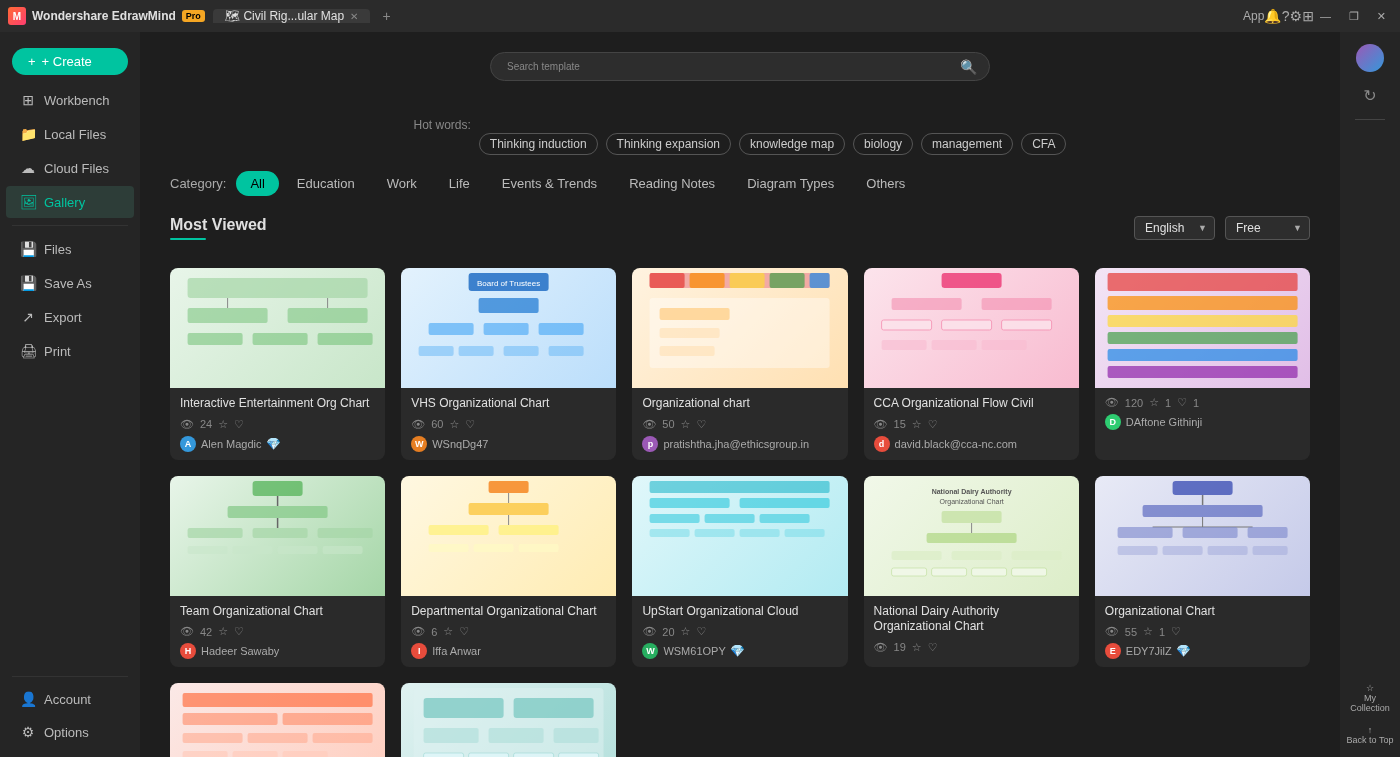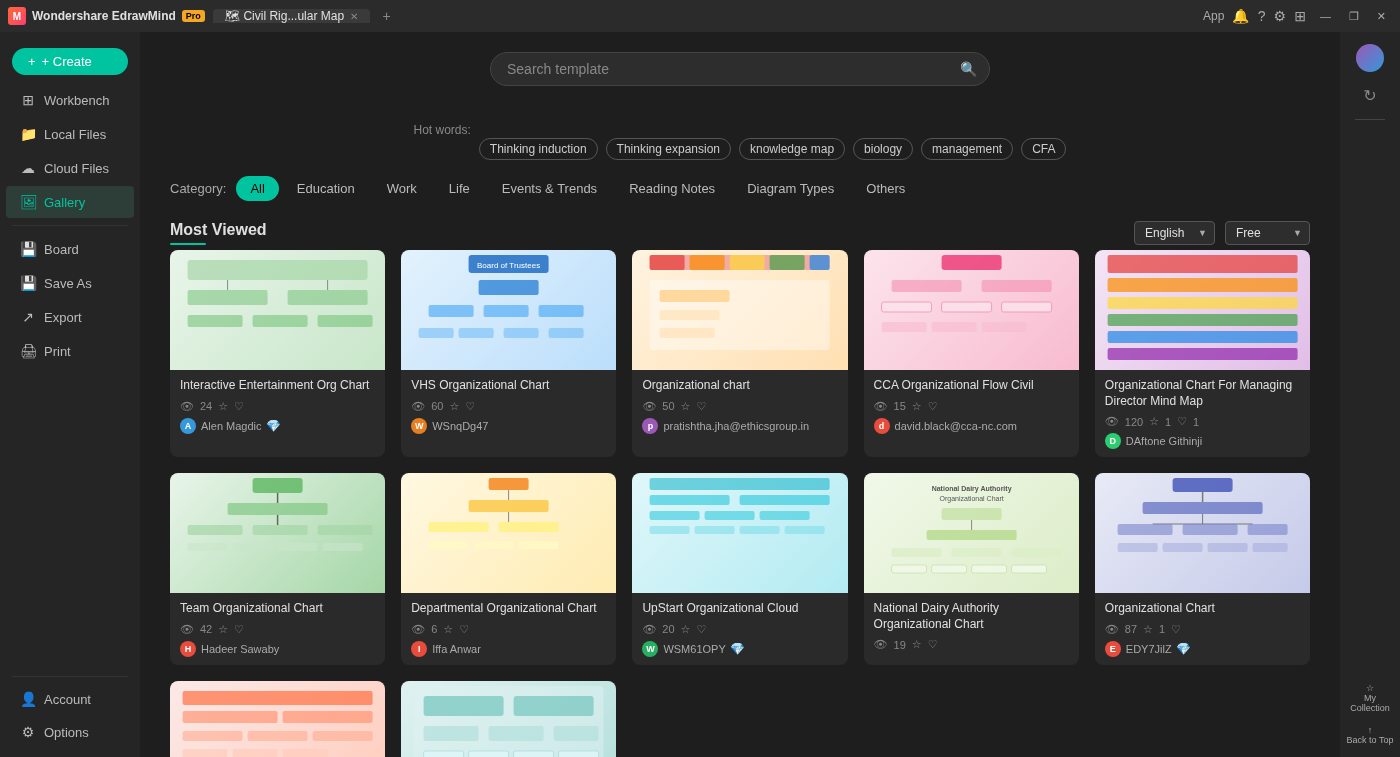--- a/index.html
+++ b/index.html
@@ -6,21 +6,21 @@
     body { background: #1e1e1e; color: #e0e0e0; font-family: 'Segoe UI', sans-serif; font-size: 13px; overflow: hidden; height: 757px; width: 1400px; display: flex; flex-direction: column; }
 
     
     .titlebar { background: #2b2b2b; height: 32px; display: flex; align-items: center; padding: 0 8px; gap: 8px; flex-shrink: 0; }
     .titlebar-logo { display: flex; align-items: center; gap: 6px; font-size: 12px; font-weight: 600; color: #e0e0e0; }
     .titlebar-logo .logo-icon { width: 18px; height: 18px; background: linear-gradient(135deg, #ff6b35, #ff3d71); border-radius: 3px; display: flex; align-items: center; justify-content: center; font-size: 10px; color: white; font-weight: bold; }
     .pro-badge { background: #f5a623; color: #000; font-size: 9px; font-weight: bold; padding: 1px 4px; border-radius: 3px; }
     .tab { background: #3a3a3a; padding: 0 12px; border-radius: 4px 4px 0 0; font-size: 12px; display: flex; align-items: center; gap: 6px; }
     .tab-close { color: #888; font-size: 10px; cursor: pointer; }
     .tab-add { color: #888; font-size: 14px; margin-left: 4px; cursor: pointer; }
-    .titlebar-controls { margin-left: auto; display: flex; gap: 8px; align-items: center; }
+    .titlebar-controls { margin-left: auto; display: flex; align-items: center; }
     .win-controls { display: flex; align-items: center; gap: 6px; }
     .win-btn { color: #aaa; font-size: 11px; padding: 2px 6px; cursor: pointer; }
 
     
     .app-body { display: flex; flex: 1; overflow: hidden; }
 
     
     .sidebar { width: 140px; background: #252525; display: flex; flex-direction: column; padding: 8px 0; flex-shrink: 0; }
     .sidebar-btn-create { background: #00c4a0; color: white; border: none; border-radius: 20px; padding: 6px 16px; margin: 8px 12px; cursor: pointer; font-size: 13px; display: flex; align-items: center; gap: 6px; font-weight: 500; }
     .sidebar-item { display: flex; align-items: center; gap: 8px; padding: 8px 14px; cursor: pointer; color: #bbb; font-size: 13px; border-radius: 4px; margin: 1px 6px; }
@@ -31,36 +31,36 @@
 
     
     .main-content { flex: 1; overflow-y: auto; padding: 20px 30px; background: #1e1e1e; }
     .main-content::-webkit-scrollbar { width: 6px; }
     .main-content::-webkit-scrollbar-track { background: #1e1e1e; }
     .main-content::-webkit-scrollbar-thumb { background: #444; border-radius: 3px; }
 
     
     .search-bar { display: flex; justify-content: center; margin-bottom: 14px; }
     .search-wrap { position: relative; width: 500px; }
-    .search-input { width: 100%; background: #2d2d2d; border: 1px solid #444; border-radius: 20px; padding: 8px 40px 8px 16px; color: #e0e0e0; font-size: 14px; outline: none; }
+    .search-input { width: 100%; background: #2d2d2d; border: 1px solid #444; border-radius: 20px; padding: 8px 40px 8px 16px; color: #e0e0e0; font-size: 10px; outline: none; }
     .search-input::placeholder { color: #888; }
     .search-icon-btn { position: absolute; right: 12px; top: 50%; transform: translateY(-50%); background: none; border: none; color: #888; cursor: pointer; font-size: 14px; }
 
     
     .hotwords { display: flex; align-items: center; gap: 8px; justify-content: center; margin-bottom: 16px; font-size: 12px; color: #888; flex-wrap: wrap; }
     .hotword-chip { border: 1px solid #555; border-radius: 12px; padding: 3px 10px; color: #ccc; cursor: pointer; font-size: 12px; margin-top: 38px; }
 
     
     .category-bar { display: flex; align-items: center; gap: 4px; margin-bottom: 20px; flex-wrap: wrap; }
     .cat-label { color: #aaa; margin-right: 6px; font-size: 13px; }
     .cat-tab { padding: 5px 14px; border-radius: 16px; cursor: pointer; font-size: 13px; color: #bbb; }
     .cat-tab.active { background: #00c4a0; color: #000000; border-radius: 16px; }
 
     
-    .section-header { display: flex; align-items: center; justify-content: space-between; margin-bottom: 5px; }
+    .section-header { display: flex; align-items: center; justify-content: space-between; margin-bottom: 28px; }
     .section-title { font-size: 16px; font-weight: 600; color: #e0e0e0; }
     .section-title-underline { width: 36px; height: 2px; background: #00c4a0; margin-top: 4px; border-radius: 1px; }
     .section-filters { display: flex; gap: 10px; }
     .filter-select { background: #2d2d2d; border: 1px solid #555; border-radius: 4px; color: #e0e0e0; padding: 4px 24px 4px 10px; font-size: 12px; cursor: pointer; appearance: none; -webkit-appearance: none; position: relative; }
     .filter-wrap { position: relative; display: inline-block; }
     .filter-wrap::after { content: '▼'; position: absolute; right: 8px; top: 50%; transform: translateY(-50%); font-size: 9px; color: #aaa; pointer-events: none; }
 
     
     .card-grid { display: grid; grid-template-columns: repeat(5, 1fr); gap: 16px; }
 
@@ -144,21 +144,21 @@
       <span class="si-icon">☁</span>
       <span>Cloud Files</span>
     </div>
     <div class="sidebar-item active">
       <span class="si-icon">🖼</span>
       <span>Gallery</span>
     </div>
     <div class="sidebar-divider"></div>
     <div class="sidebar-item">
       <span class="si-icon">💾</span>
-      <span>Board</span>
+      <span>Files</span>
     </div>
     <div class="sidebar-item">
       <span class="si-icon">💾</span>
       <span>Save As</span>
     </div>
     <div class="sidebar-item">
       <span class="si-icon">↗</span>
       <span>Export</span>
     </div>
     <div class="sidebar-item">
@@ -357,21 +357,20 @@
           <svg viewBox="0 0 200 120">
             <rect x="5" y="5" width="190" height="18" rx="2" fill="#e53935" opacity="0.7"></rect>
             <rect x="5" y="28" width="190" height="14" rx="2" fill="#fb8c00" opacity="0.7"></rect>
             <rect x="5" y="47" width="190" height="12" rx="2" fill="#fdd835" opacity="0.7"></rect>
             <rect x="5" y="64" width="190" height="12" rx="2" fill="#43a047" opacity="0.7"></rect>
             <rect x="5" y="81" width="190" height="12" rx="2" fill="#1e88e5" opacity="0.7"></rect>
             <rect x="5" y="98" width="190" height="12" rx="2" fill="#8e24aa" opacity="0.7"></rect>
           </svg>
         </div>
         <div class="card-info">
-          <div class="card-title">Organizational Chart For Managing Director Mind Map</div>
           <div class="card-meta">
             <span>👁</span>
             <span>120</span>
             <span>☆</span>
             <span>1</span>
             <span>♡</span>
             <span>1</span>
           </div>
           <div class="card-author">
             <span class="avatar-sm" style="background:#2ecc71;">D</span>
@@ -513,21 +512,21 @@
             <rect x="15" y="70" width="40" height="9" rx="2" fill="#9fa8da" opacity="0.5"></rect>
             <rect x="60" y="70" width="40" height="9" rx="2" fill="#9fa8da" opacity="0.5"></rect>
             <rect x="105" y="70" width="40" height="9" rx="2" fill="#9fa8da" opacity="0.5"></rect>
             <rect x="150" y="70" width="35" height="9" rx="2" fill="#9fa8da" opacity="0.5"></rect>
           </svg>
         </div>
         <div class="card-info">
           <div class="card-title">Organizational Chart</div>
           <div class="card-meta">
             <span>👁</span>
-            <span>87</span>
+            <span>55</span>
             <span>☆</span>
             <span>1</span>
             <span>♡</span>
           </div>
           <div class="card-author">
             <span class="avatar-sm" style="background:#e74c3c;">E</span>
             <span>EDY7JilZ</span>
             <span class="gold-icon">💎</span>
           </div>
         </div>

